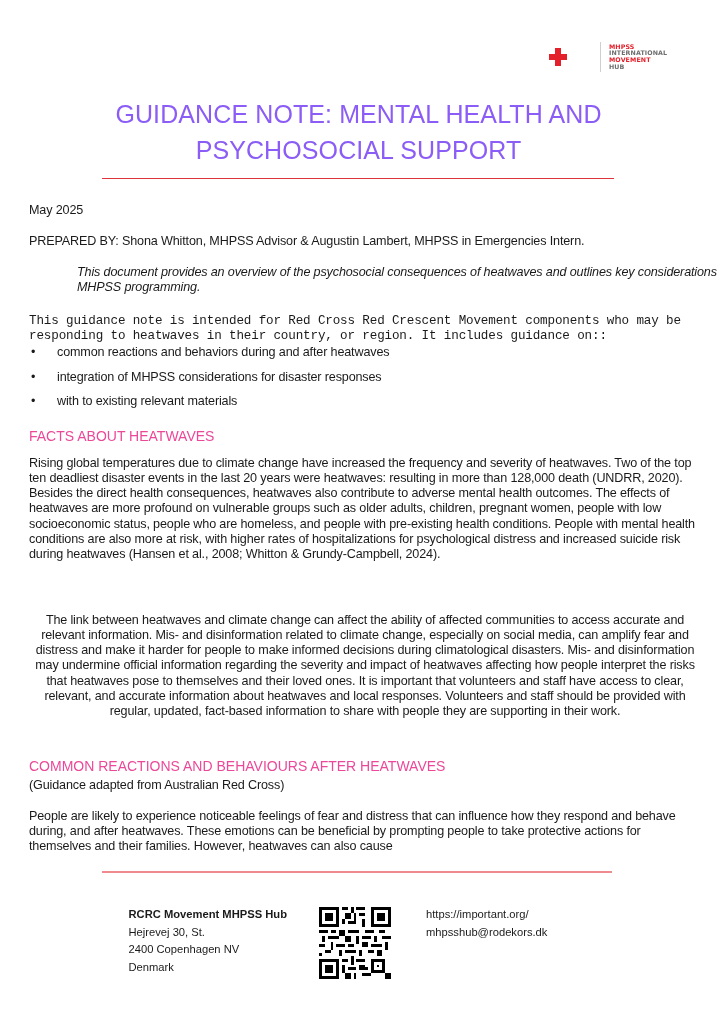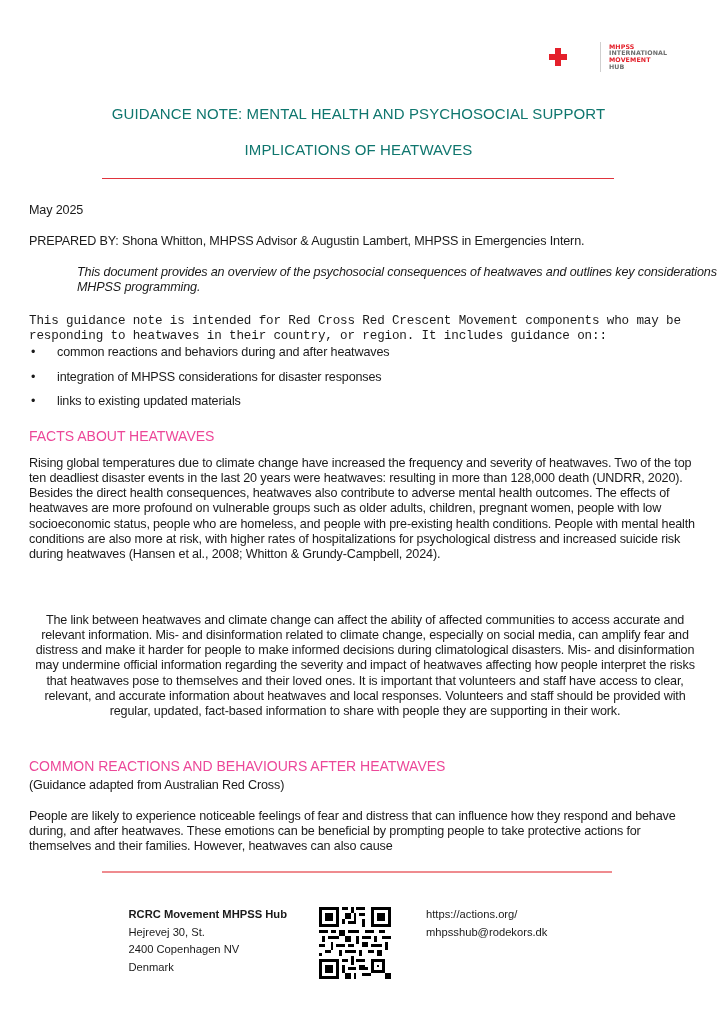--- a/index.html
+++ b/index.html
@@ -10,21 +10,21 @@
   }
   .logo { position: absolute; left: 548px; top: 40px; height: 34px; display: flex; align-items: center; }
   .logo-emblems { display: flex; align-items: center; gap: 4px; }
   .logo-divider { width: 1px; height: 30px; background: #cfcfcf; margin: 0 8px 0 10px; }
   .logo-text { font-family: "DejaVu Sans", sans-serif; font-weight: bold; font-size: 6.3px; line-height: 6.6px; letter-spacing: 0.1px; }
   .logo-text .red { color: #e4202b; }
   .logo-text .grey { color: #6d6d6d; }
 
   .title {
     position: absolute; left: 20px; width: 677px; top: 96px;
-    text-align: center; color: #0f766e; font-size: 15px; line-height: 36px;
+    text-align: center; color: #8b5cf6; font-size: 25px; line-height: 36px;
     font-family: "Liberation Sans", sans-serif; letter-spacing: 0.1px;
   }
   .rule { position: absolute; height: 1px; background: #e0343d; }
   .rule.top { left: 102px; width: 512px; top: 178px; }
   .rule.bottom { left: 102px; width: 510px; top: 871px; height: 2px; background: #ef8b8f; }
 
   .body { position: absolute; left: 29px; width: 672px; font-size: 12.6px; line-height: 15.3px; letter-spacing: -0.15px; }
   .date { font-weight: normal; top: 190px; }
   .prepared { top: 221px; }
   .summary { top: 252px; font-style: italic; margin-left: 48px; }
@@ -63,41 +63,40 @@
   <div class="logo-text">
     <div class="red">MHPSS</div>
     <div class="grey">INTERNATIONAL</div>
     <div class="red">MOVEMENT</div>
     <div class="grey">HUB</div>
   </div>
 </div>
 
 <div class="title">
   <div>GUIDANCE NOTE: MENTAL HEALTH AND PSYCHOSOCIAL SUPPORT</div>
-  <div>IMPLICATIONS OF HEATWAVES</div>
 </div>
 <div class="rule top"></div>
 
 <p class="body date">May 2025</p>
 <p class="body prepared">PREPARED BY: Shona Whitton, MHPSS Advisor &amp; Augustin Lambert, MHPSS in Emergencies Intern.</p>
 <p class="body summary">This document provides an overview of the psychosocial consequences of heatwaves and outlines key considerations for MHPSS programming.</p>
 
 <p class="body intro">This guidance note is intended for Red Cross Red Crescent Movement components who may be responding to heatwaves in their country, or region. It includes guidance on::</p>
 <ul class="bullets">
   <li>
       <span class="dot">•</span>
       <span>common reactions and behaviors during and after heatwaves</span>
     </li>
   <li>
       <span class="dot">•</span>
       <span>integration of MHPSS considerations for disaster responses</span>
     </li>
   <li>
       <span class="dot">•</span>
-      <span>links to existing updated materials</span>
+      <span>with to existing relevant materials</span>
     </li>
 </ul>
 
 <div class="section-head h-facts">FACTS ABOUT HEATWAVES</div>
 <p class="body facts-p1">Rising global temperatures due to climate change have increased the frequency and severity of heatwaves. Two of the top ten deadliest disaster events in the last 20 years were heatwaves: resulting in more than 128,000 death (UNDRR, 2020). Besides the direct health consequences, heatwaves also contribute to adverse mental health outcomes. The effects of heatwaves are more profound on vulnerable groups such as older adults, children, pregnant women, people with low socioeconomic status, people who are homeless, and people with pre-existing health conditions. People with mental health conditions are also more at risk, with higher rates of hospitalizations for psychological distress and increased suicide risk during heatwaves (Hansen et al., 2008; Whitton &amp; Grundy-Campbell, 2024).</p>
 <p class="body facts-p2">The link between heatwaves and climate change can affect the ability of affected communities to access accurate and relevant information. Mis- and disinformation related to climate change, especially on social media, can amplify fear and distress and make it harder for people to make informed decisions during climatological disasters. Mis- and disinformation may undermine official information regarding the severity and impact of heatwaves affecting how people interpret the risks that heatwaves pose to themselves and their loved ones. It is important that volunteers and staff have access to clear, relevant, and accurate information about heatwaves and local responses. Volunteers and staff should be provided with regular, updated, fact-based information to share with people they are supporting in their work.</p>
 
 <div class="section-head h-common">COMMON REACTIONS AND BEHAVIOURS AFTER HEATWAVES</div>
 <p class="body common-sub">(Guidance adapted from Australian Red Cross)</p>
 <p class="body common-p1">People are likely to experience noticeable feelings of fear and distress that can influence how they respond and behave during, and after heatwaves. These emotions can be beneficial by prompting people to take protective actions for themselves and their families. However, heatwaves can also cause</p>
@@ -169,16 +168,16 @@
         <rect x="10" y="21" width="3" height="1"></rect>
         <rect x="14" y="20" width="2" height="2"></rect>
       <rect x="9" y="23" width="2" height="2"></rect>
         <rect x="12" y="23" width="1" height="2"></rect>
         <rect x="15" y="23" width="3" height="1"></rect>
       <rect x="23" y="23" width="2" height="2"></rect>
         <rect x="16" y="21" width="1" height="1"></rect>
     </g>
   </svg>
   <div class="contact">
-    <div>https://actions.org/</div>
+    <div>https://important.org/</div>
     <div>mhpsshub@rodekors.dk</div>
   </div>
 </div>
 
 </body></html>

